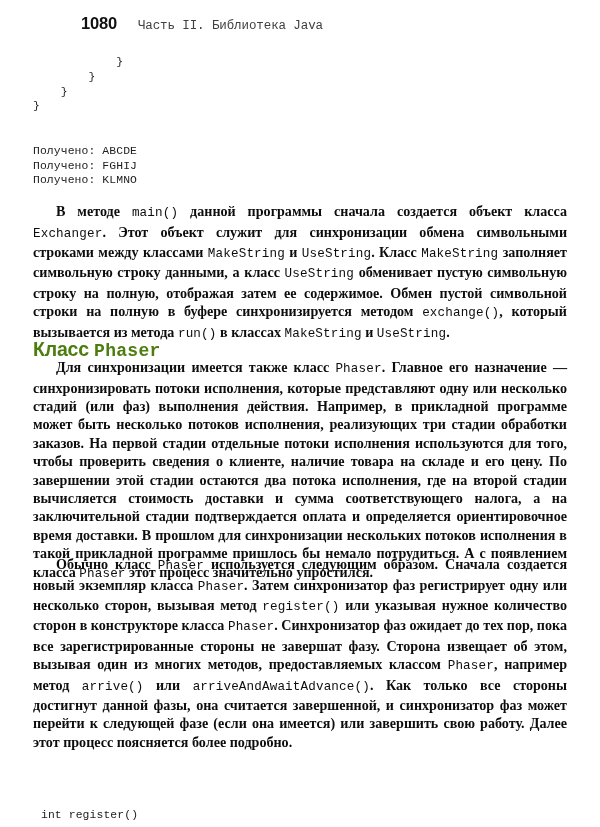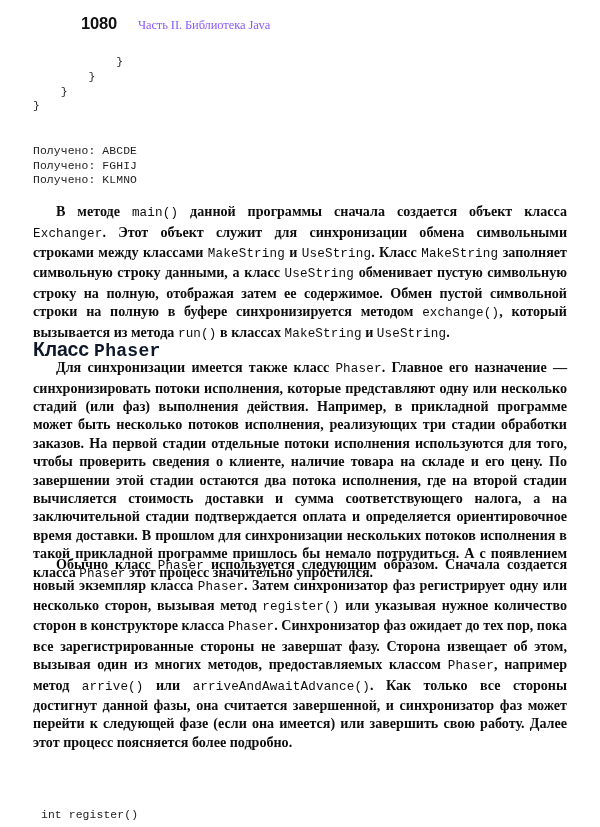--- a/index.html
+++ b/index.html
@@ -29,23 +29,23 @@
     margin-left: 48px;
   }
   .runhead .folio {
     font-family: "Liberation Sans", sans-serif;
     font-weight: bold;
     font-size: 16.5px;
     letter-spacing: -0.2px;
     color: #111;
   }
   .runhead .runtitle {
-    font-family: Liberation Serif, serif;
+    font-family: Liberation Mono, monospace;
     font-size: 12.5px;
-    color: #8b5cf6;
+    color: #404040;
     margin-left: 21px;
     letter-spacing: -0.1px;
   }
 
   
   .codeblock {
     position: absolute;
     font-family: "Liberation Mono", monospace;
     font-size: 11.4px;
     line-height: 14.6px;
@@ -86,21 +86,21 @@
 
   
   .heading {
     position: absolute;
     left: 33px;
     top: 322px;
     width: 534px;
     font-family: "Liberation Sans", sans-serif;
     font-weight: bold;
     font-size: 19.5px;
-    color: #0f172a;
+    color: #4d7c0f;
     letter-spacing: -0.2px;
   }
   .heading .mono-h {
     font-family: "Liberation Mono", monospace;
     font-weight: bold;
     font-size: 18px;
     letter-spacing: 0.3px;
   }
 </style>
 </head>

